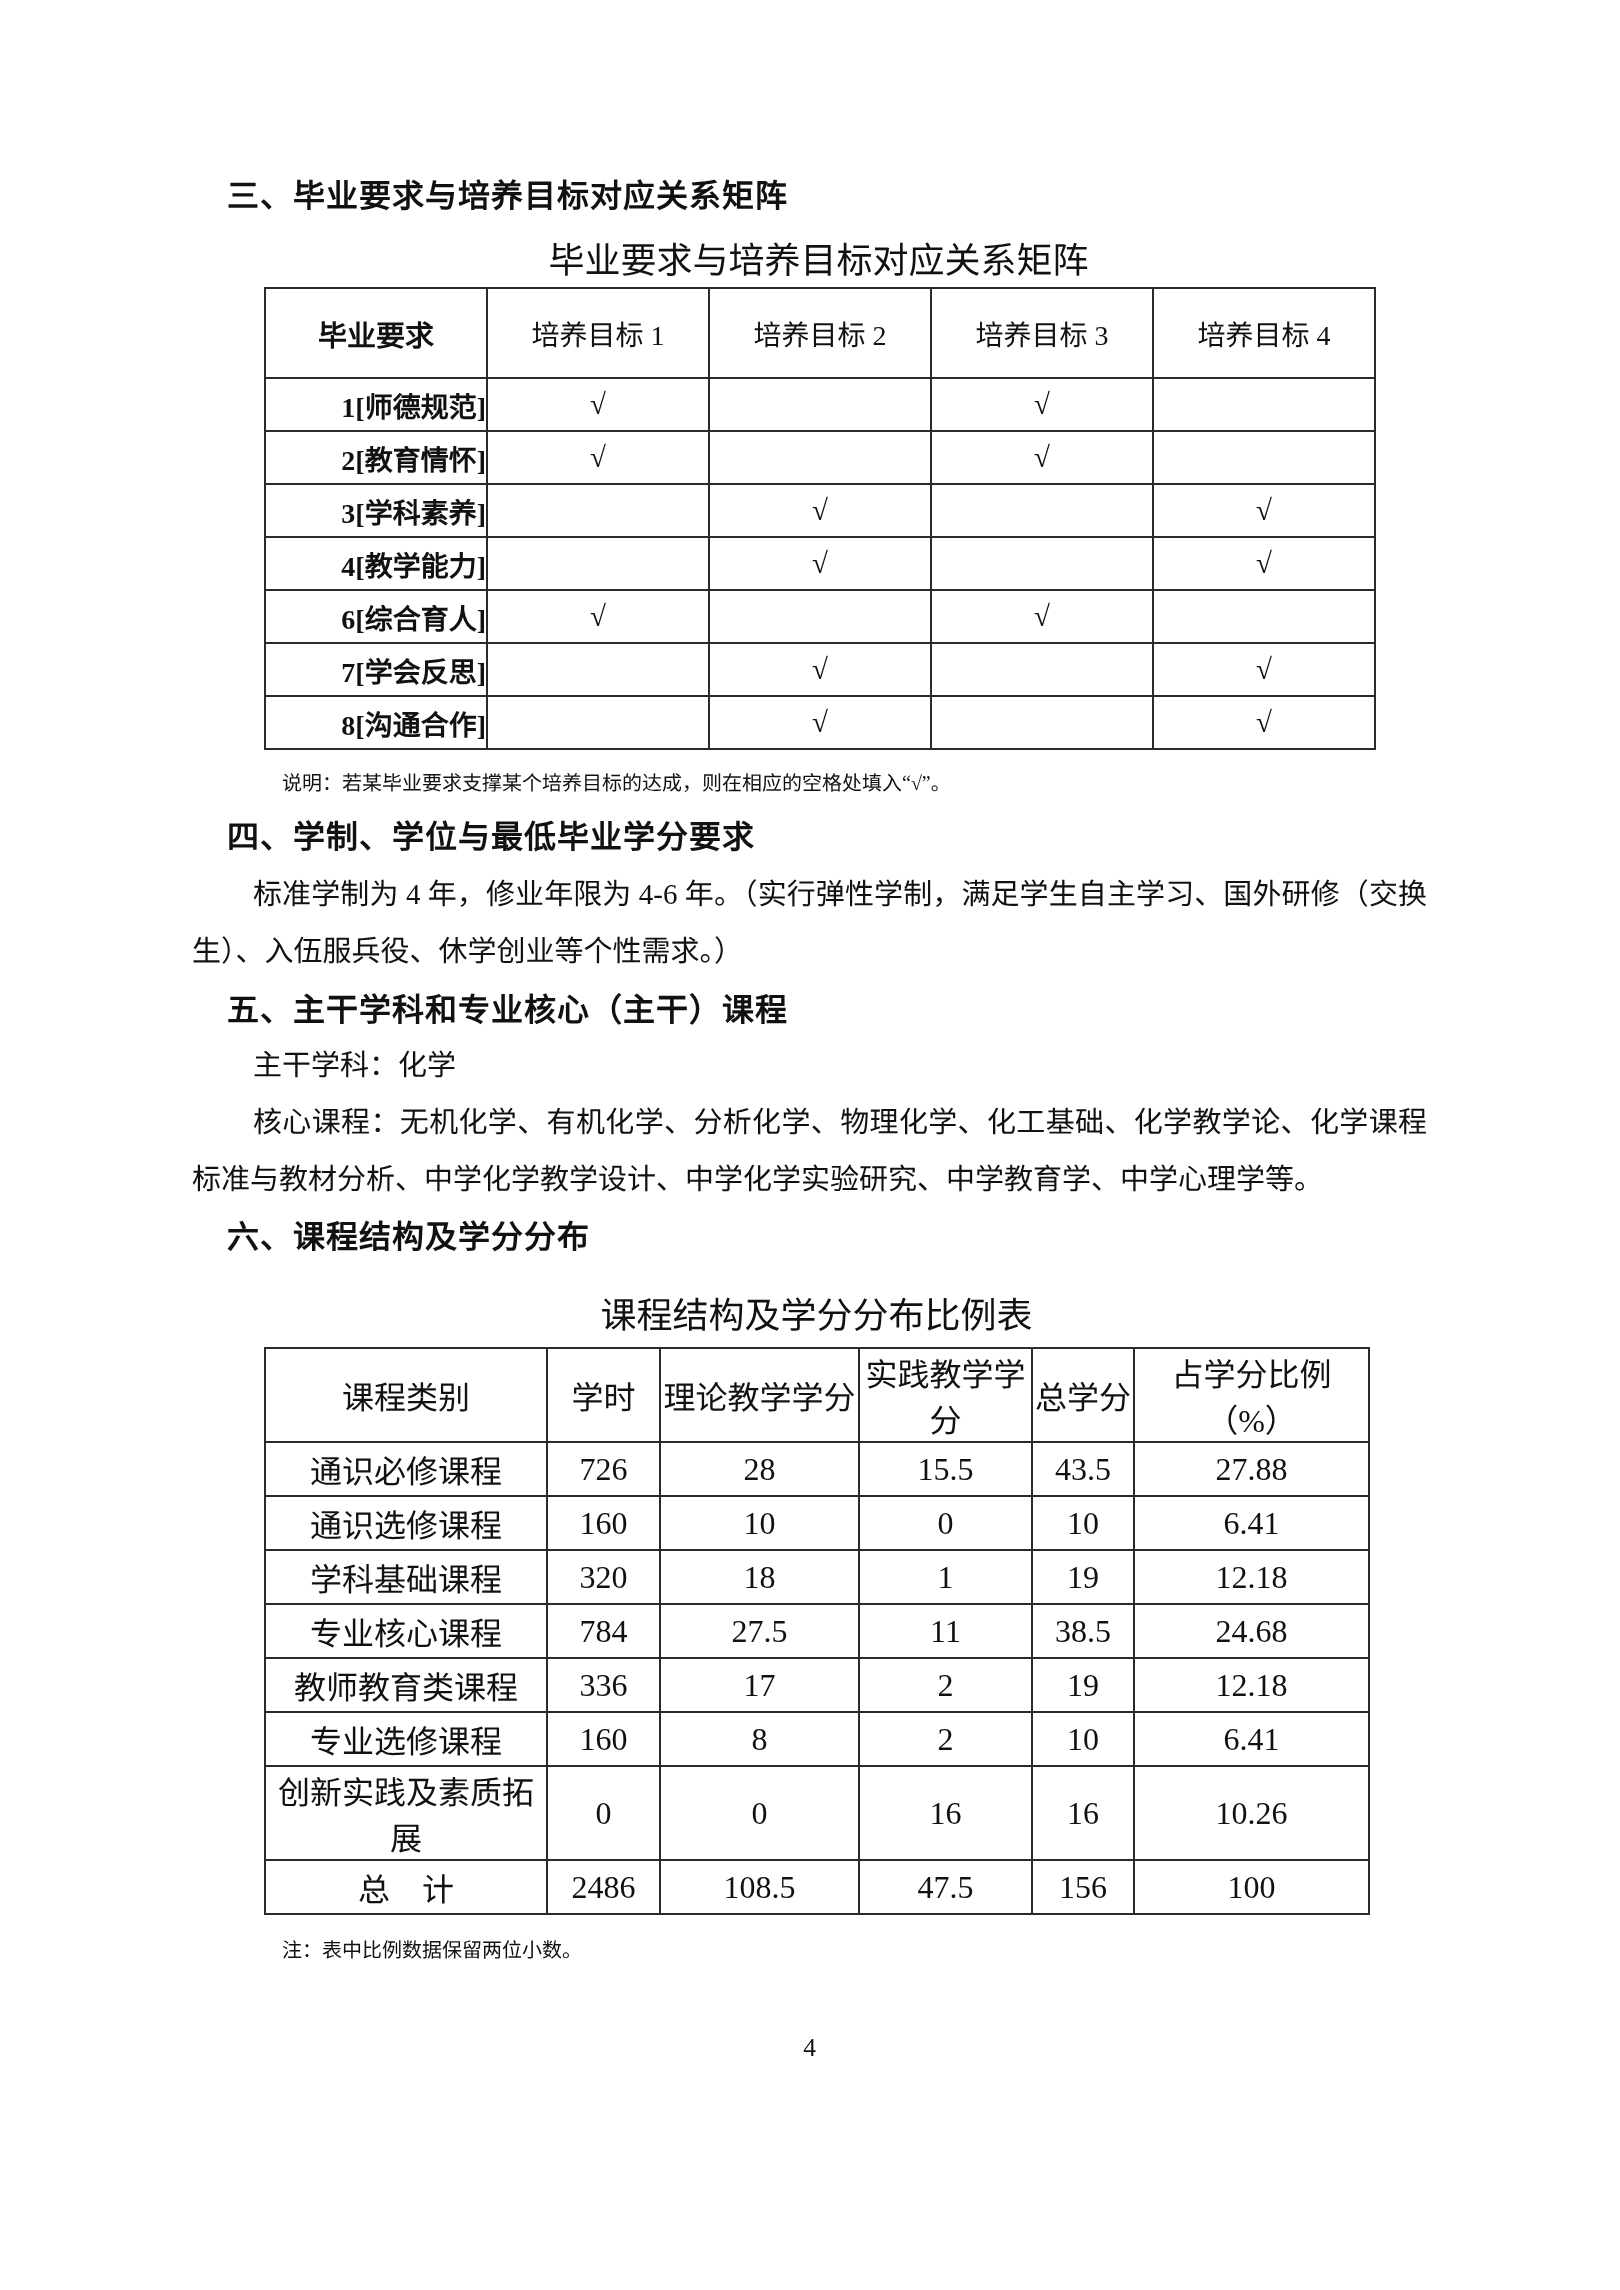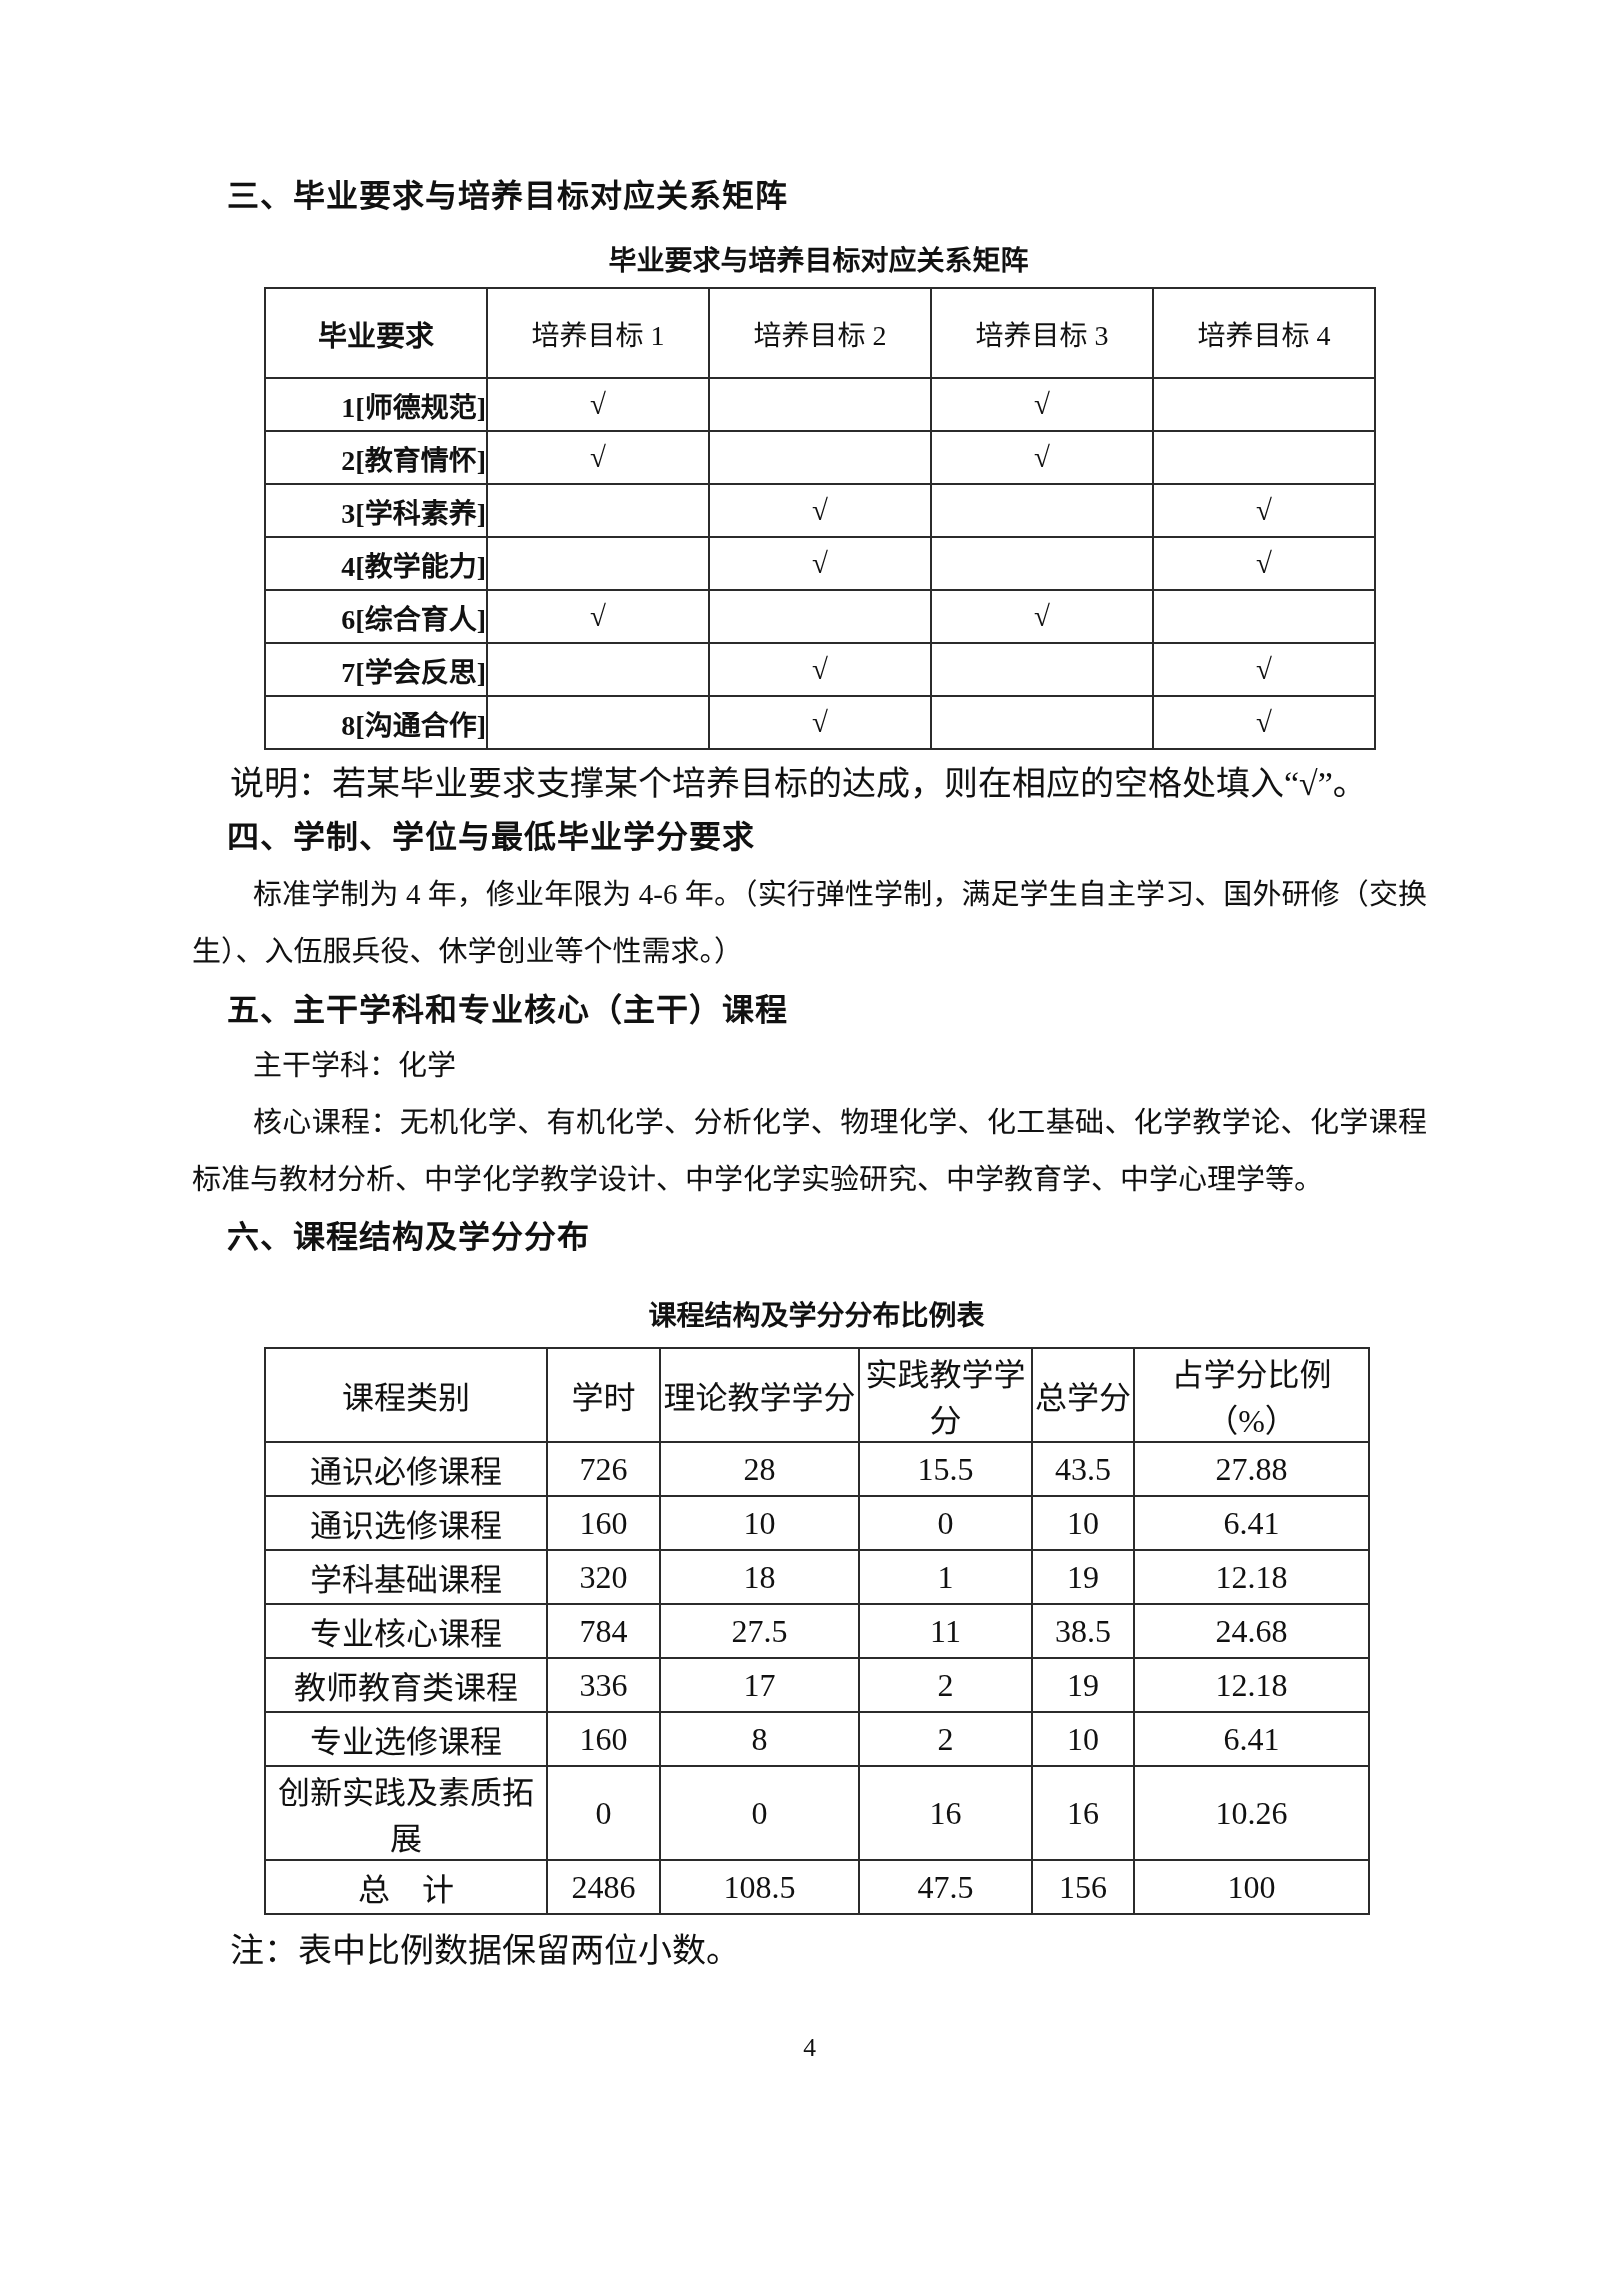--- a/index.html
+++ b/index.html
@@ -17,35 +17,35 @@
   .sec-heading {
     font-family: "Liberation Sans", "DejaVu Sans", sans-serif;
     font-weight: bold;
     font-size: 32px;
     line-height: 45px;
     margin-left: 35px;
     letter-spacing: 1px;
   }
   .tbl-title {
     font-family: "Liberation Sans", "DejaVu Sans", sans-serif;
-    font-weight: bold;
-    font-size: 28px;
+    font-weight: normal;
+    font-size: 36px;
     line-height: 39px;
     text-align: center;
   }
   .para {
     font-size: 29px;
     line-height: 57px;
     text-align: justify;
     text-indent: 61px;
   }
   .inline-note {
-    font-size: 34px;
+    font-size: 20px;
     line-height: 43px;
-    margin-left: 38px;
+    margin-left: 90px;
   }
 
   table {
     border-collapse: collapse;
     table-layout: fixed;
     margin-left: 72px;
   }
   td {
     border-left: 2px solid #2b2b2b;
     border-right: 2px solid #2b2b2b;

